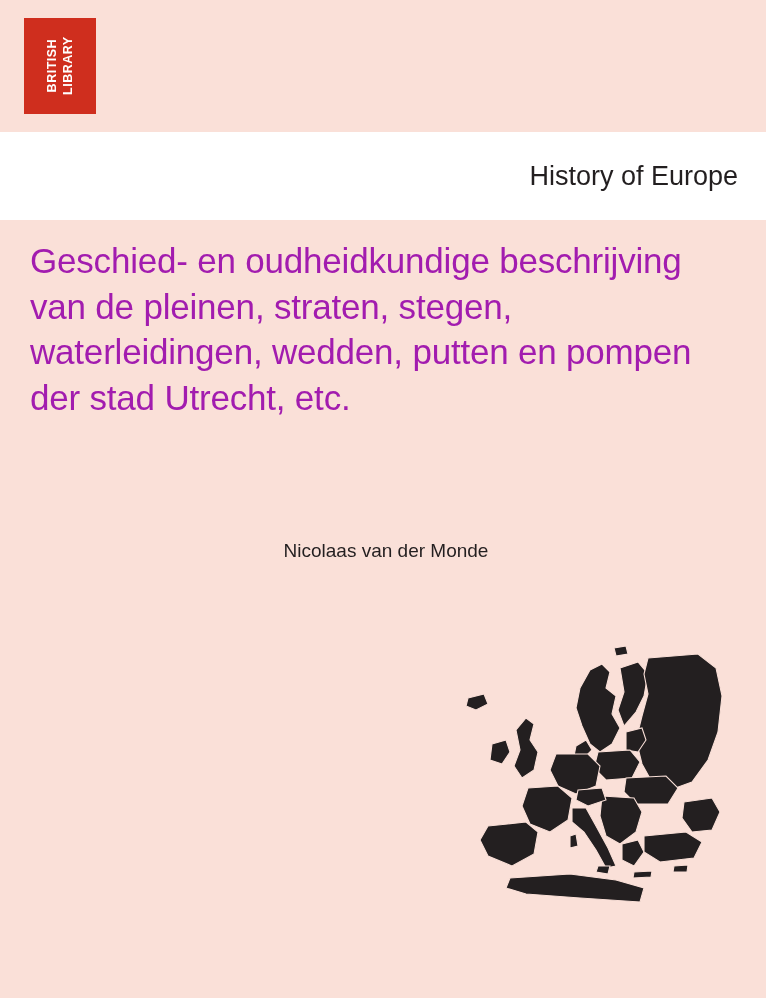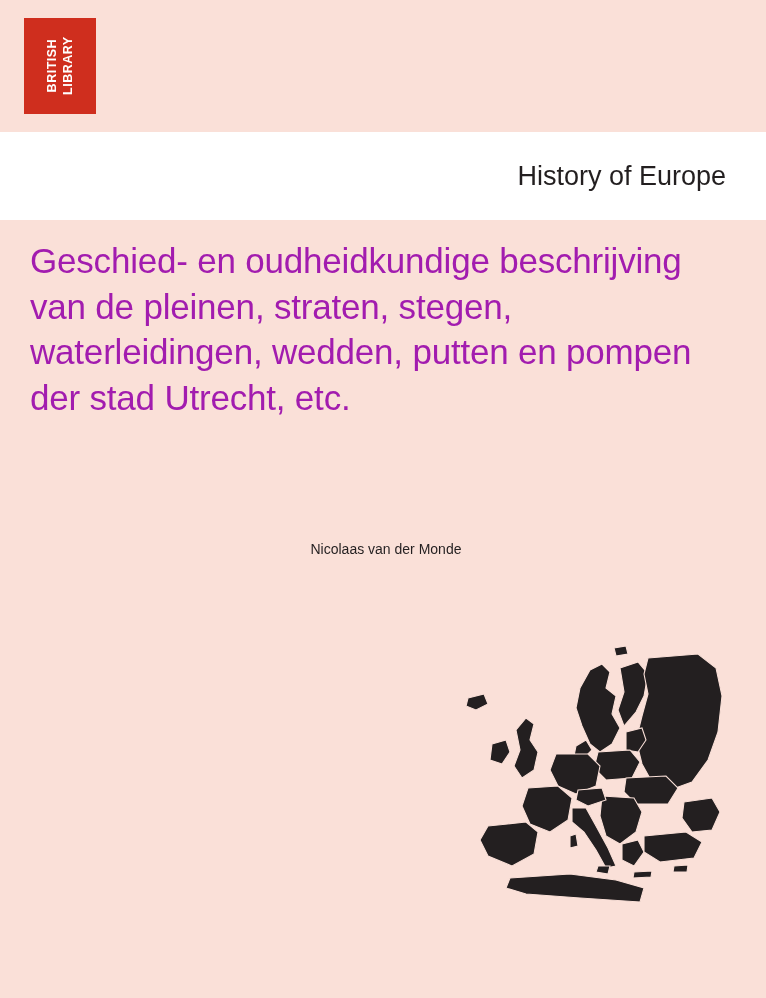--- a/index.html
+++ b/index.html
@@ -57,21 +57,21 @@
     width: 766px;
     height: 88px;
     background: #ffffff;
     display: flex;
     align-items: center;
     justify-content: flex-end;
   }
   .subject-text {
     font-size: 27px;
     color: #231f20;
-    padding-right: 40px;
+    padding-right: 28px;
     font-weight: normal;
   }
   .title-block {
     position: absolute;
     left: 30px;
     top: 238px;
     width: 712px;
   }
   .book-title {
     font-size: 35px;
@@ -82,21 +82,21 @@
     letter-spacing: -0.2px;
   }
   .author-block {
     position: absolute;
     left: 30px;
     top: 540px;
     width: 712px;
     text-align: center;
   }
   .author-name {
-    font-size: 14px;
+    font-size: 19px;
     color: #231f20;
   }
   .map-wrap {
     position: absolute;
     left: 430px;
     top: 640px;
     width: 310px;
     height: 310px;
   }
   .map-wrap svg {

